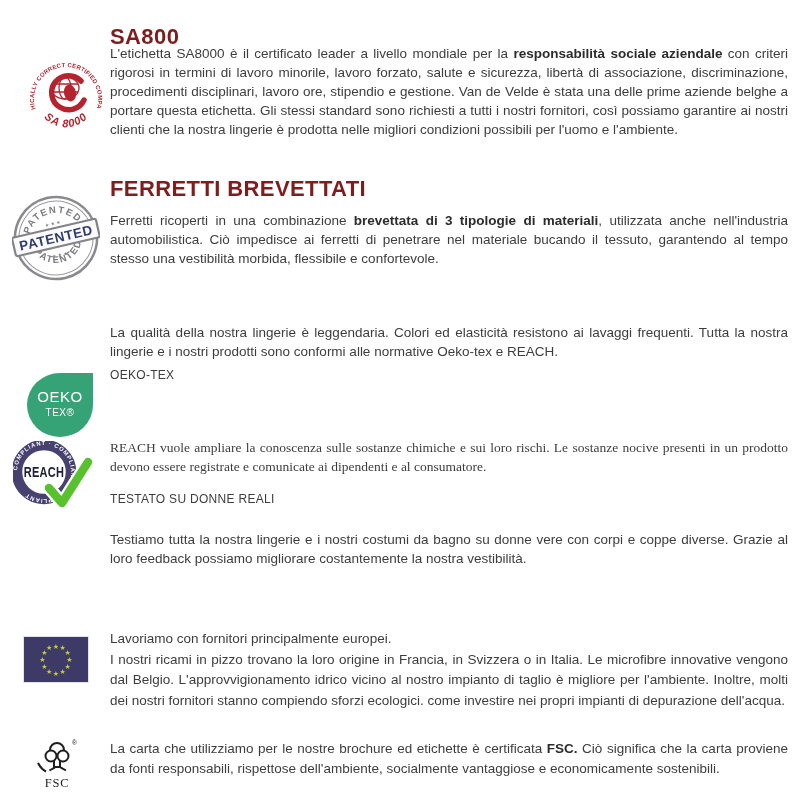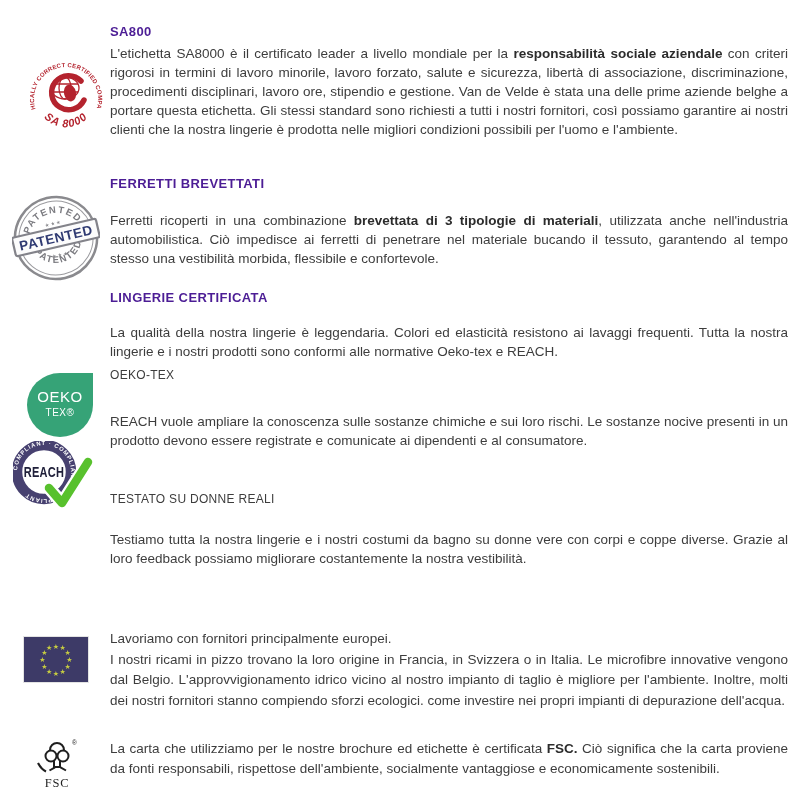--- a/index.html
+++ b/index.html
@@ -3,31 +3,31 @@
 <meta charset="utf-8">
 <style>
   html,body{margin:0;padding:0;background:#ffffff;}
   .page{position:relative;width:800px;height:800px;background:#ffffff;overflow:hidden;
         font-family:"Liberation Sans",sans-serif;}
 
   
   .tb{position:absolute;left:110px;width:678px;color:#3d3d3d;font-size:13.5px;
       line-height:19px;text-align:justify;margin:0;}
   .tb p{margin:0;}
-  .hd{position:absolute;left:110px;margin:0;font-weight:700;color:#4c1d95;
-      font-size:13px;letter-spacing:.4px;}
+  .hd{position:absolute;left:110px;margin:0;font-weight:700;color:#7f1d1d;
+      font-size:22px;letter-spacing:.4px;}
   .sub{position:absolute;left:110px;margin:0;font-size:12px;color:#3d3d3d;
        letter-spacing:.3px;}
   .b{font-weight:700;color:#2c2c2c;}
 
   .hd-sa{top:24px;} .p-sa{top:44px;}
   .hd-ferretti{top:176px;} .p-ferretti{top:211px;}
   .hd-lingerie{top:290px;} .p-lingerie{top:311px;margin-top:12px;}
   .sub-oeko{top:368px;} .p-oeko{top:386px;}
-  .p-reach{top:412px;}
+  .p-reach{top:438px;font-family:Liberation Serif, serif;}
   .sub-testato{top:492px;} .p-testato{top:530px;}
   .p-eu{top:629px;line-height:20.5px;}
   .p-fsc{top:739px;line-height:19.5px;}
 
   
   .icon{position:absolute;}
   .sa-badge{left:24px;top:54px;width:84px;height:84px;}
   .patented-stamp{left:12px;top:194px;width:88px;height:88px;}
   .oeko-badge{left:27px;top:373px;width:66px;height:64px;background:#36a377;
       border-radius:50% 0 50% 50%;display:flex;flex-direction:column;
@@ -134,21 +134,20 @@
     <text x="36" y="8" font-size="6.5" fill="#1f1f1f">®</text>
     <text x="21" y="49.5" text-anchor="middle" font-size="12.5" fill="#1f1f1f" letter-spacing=".8" font-family="Liberation Serif, serif">FSC</text>
   </svg>
 
   <h2 class="hd hd-sa">SA800</h2>
   <p class="tb p-sa"><span>L'etichetta SA8000 è il certificato leader a livello mondiale per la </span><span class="b">responsabilità sociale aziendale</span><span> con criteri rigorosi in termini di lavoro minorile, lavoro forzato, salute e sicurezza, libertà di associazione, discriminazione, procedimenti disciplinari, lavoro ore, stipendio e gestione. Van de Velde è stata una delle prime aziende belghe a portare questa etichetta.  Gli stessi standard sono richiesti a tutti i nostri fornitori, così possiamo garantire ai nostri clienti che la nostra lingerie è prodotta nelle migliori condizioni possibili per l'uomo e l'ambiente.</span></p>
 
   <h2 class="hd hd-ferretti">FERRETTI BREVETTATI</h2>
   <p class="tb p-ferretti"><span>Ferretti ricoperti in una combinazione </span><span class="b">brevettata di 3 tipologie di materiali</span><span>, utilizzata anche nell'industria automobilistica. Ciò impedisce ai ferretti di penetrare nel materiale bucando il tessuto, garantendo al tempo stesso una vestibilità morbida, flessibile e confortevole.</span></p>
 
-  <h2 class="hd hd-lingerie">LINGERIE CERTIFICATA</h2>
   <p class="tb p-lingerie">La qualità della nostra lingerie è leggendaria. Colori ed elasticità resistono ai lavaggi frequenti. Tutta la nostra lingerie e i nostri prodotti sono conformi alle normative Oeko-tex e REACH.</p>
 
   <p class="sub sub-oeko">OEKO-TEX</p>
 
   <p class="tb p-reach">REACH vuole ampliare la conoscenza sulle sostanze chimiche e sui loro rischi. Le sostanze nocive presenti in un prodotto devono essere registrate e comunicate ai dipendenti e al consumatore.</p>
 
   <p class="sub sub-testato">TESTATO SU DONNE REALI</p>
   <p class="tb p-testato">Testiamo tutta la nostra lingerie e i nostri costumi da bagno su donne vere con corpi e coppe diverse. Grazie al loro feedback possiamo migliorare costantemente la nostra vestibilità.</p>
 
   <div class="tb p-eu">

